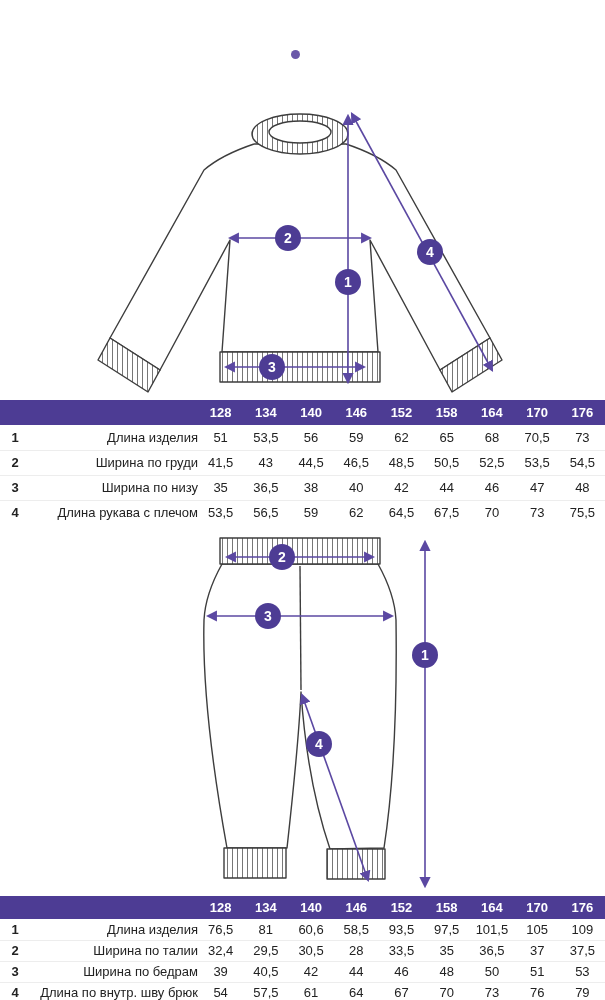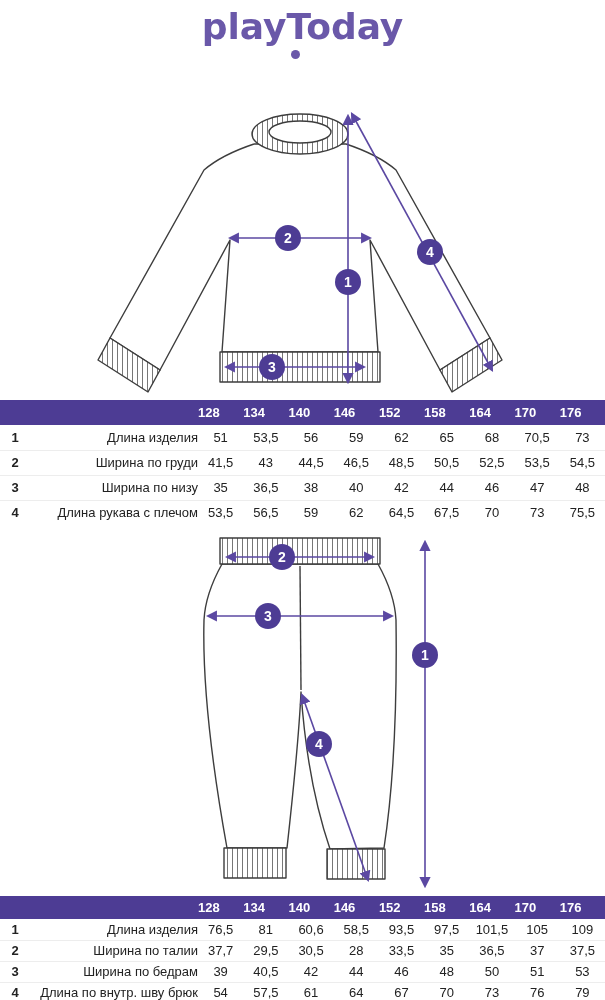--- a/index.html
+++ b/index.html
@@ -17,37 +17,36 @@
   
   .fig{position:absolute;left:0;display:block}
   #fig-top{top:100px}
   #fig-bottom{top:532px}
 
   
   .size-table{position:absolute;left:0;width:605px;border-collapse:collapse;
               table-layout:fixed;font-family:"Liberation Sans",sans-serif;font-size:13px}
   #table-sweatshirt{top:400px}
   #table-pants{top:896px}
-  .size-table th{background:#4d3c94;color:#fff;font-weight:bold;text-align:left;
+  .size-table th{background:#4d3c94;color:#fff;font-weight:bold;text-align:center;
                  padding:0;height:25px;border:0}
   .size-table td{text-align:center;color:#222;height:25px;padding:0;
                  border-bottom:1px solid #ededed;background:#fff}
   .size-table tr:last-child td{border-bottom:0}
   #table-pants th{height:23px}
   #table-pants td{height:21px}
   .size-table td.c-num{font-weight:bold}
   .size-table td.c-label{text-align:right;padding-left:8px}
 </style>
 </head>
 <body>
 
 <div class="page">
 
   <div class="logo-wrap">
-    <span class="logo-text">playToday</span>
     <span class="logo-dot"></span>
   </div>
 
   <svg id="fig-top" class="fig" width="605" height="300" viewBox="0 0 605 300">
     <defs>
       <pattern id="rib1" width="5" height="8" patternUnits="userSpaceOnUse">
         <rect width="5" height="8" fill="#ffffff"></rect>
         <line x1="2.5" y1="0" x2="2.5" y2="8" stroke="#777" stroke-width="1"></line>
       </pattern>
       <marker id="arr1" viewBox="0 0 10 10" refX="8" refY="5" markerWidth="7" markerHeight="7" orient="auto-start-reverse">
@@ -247,21 +246,21 @@
           <td>58,5</td>
           <td>93,5</td>
           <td>97,5</td>
           <td>101,5</td>
           <td>105</td>
           <td>109</td>
         </tr>
         <tr>
           <td class="c-num">2</td>
           <td class="c-label">Ширина по талии</td>
-          <td>37,7</td>
+          <td>32,4</td>
           <td>29,5</td>
           <td>30,5</td>
           <td>28</td>
           <td>33,5</td>
           <td>35</td>
           <td>36,5</td>
           <td>37</td>
           <td>37,5</td>
         </tr>
         <tr>

